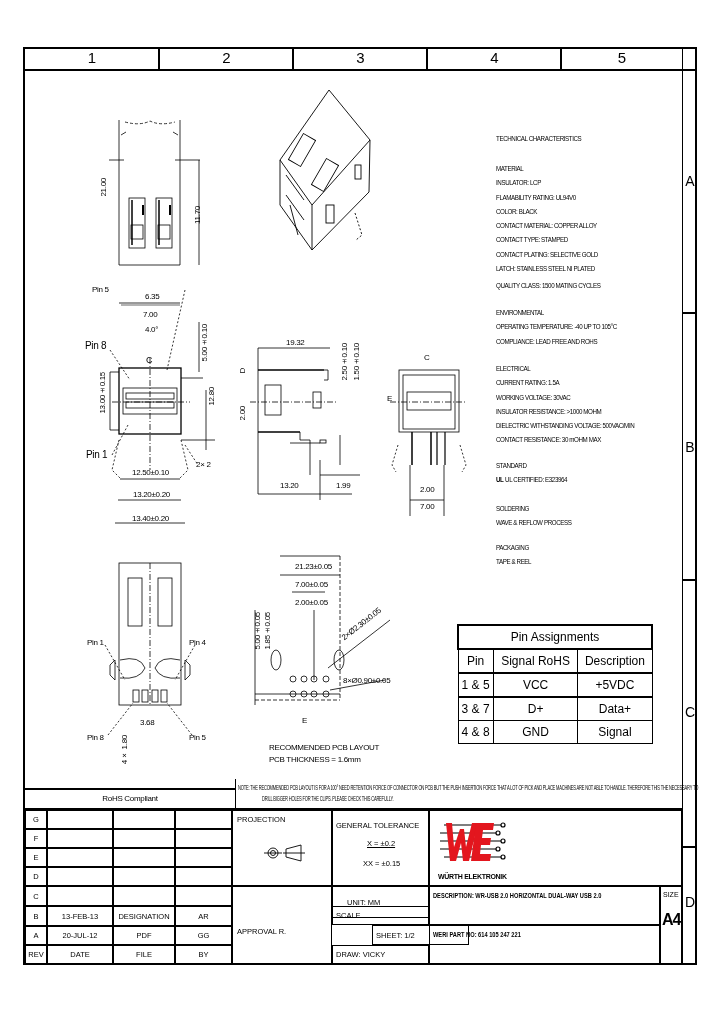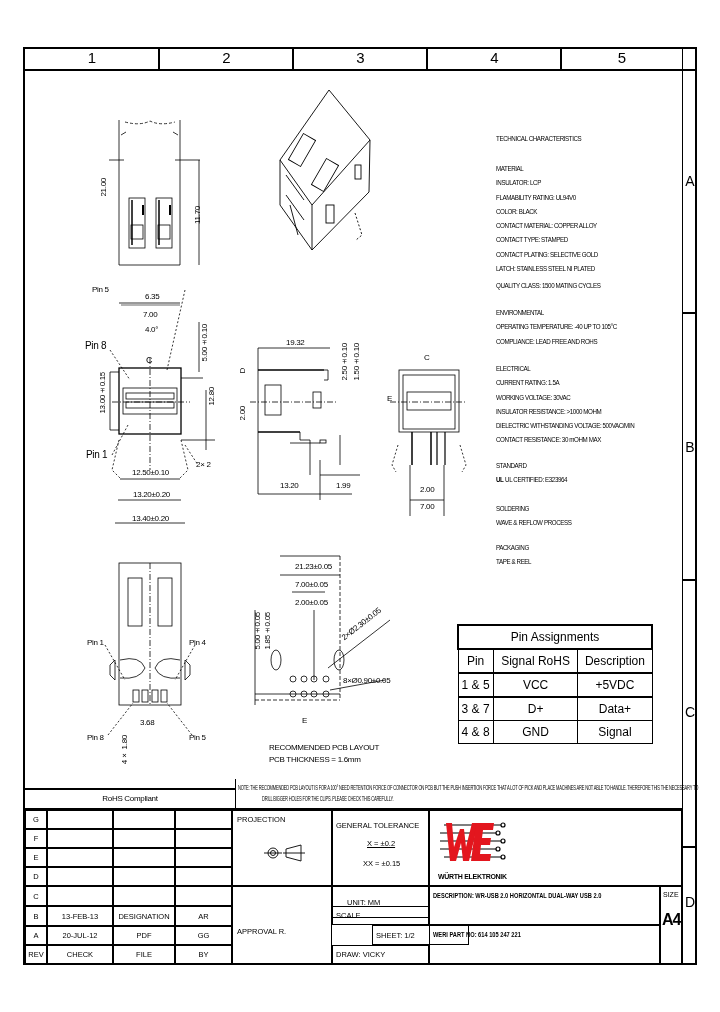--- a/index.html
+++ b/index.html
@@ -364,21 +364,21 @@
   <div class="tb tbc" style="left:47px;top:906px;width:66px;height:20px;">13-FEB-13</div>
   <div class="tb tbc" style="left:113px;top:906px;width:62px;height:20px;">DESIGNATION</div>
   <div class="tb tbc" style="left:175px;top:906px;width:57px;height:20px;">AR</div>
 
   <div class="tb tbc" style="left:25px;top:926px;width:22px;height:19px;">A</div>
   <div class="tb tbc" style="left:47px;top:926px;width:66px;height:19px;">20-JUL-12</div>
   <div class="tb tbc" style="left:113px;top:926px;width:62px;height:19px;">PDF</div>
   <div class="tb tbc" style="left:175px;top:926px;width:57px;height:19px;">GG</div>
 
   <div class="tb tbc" style="left:25px;top:945px;width:22px;height:19px;">REV</div>
-  <div class="tb tbc" style="left:47px;top:945px;width:66px;height:19px;">CHECK</div>
+  <div class="tb tbc" style="left:47px;top:945px;width:66px;height:19px;">DATE</div>
   <div class="tb tbc" style="left:113px;top:945px;width:62px;height:19px;">FILE</div>
   <div class="tb tbc" style="left:175px;top:945px;width:57px;height:19px;">BY</div>
 </div>
 
 <div class="tb" style="left:232px;top:810px;width:100px;height:76px;">
   <div style="position:absolute;left:4px;top:4px;">PROJECTION</div>
   <svg style="left:28px;top:30px;" width="50" height="24">
     <g stroke="#000" fill="none" stroke-width="0.9">
       <circle cx="12" cy="12" r="5"></circle>
         <circle cx="12" cy="12" r="2.5"></circle>

